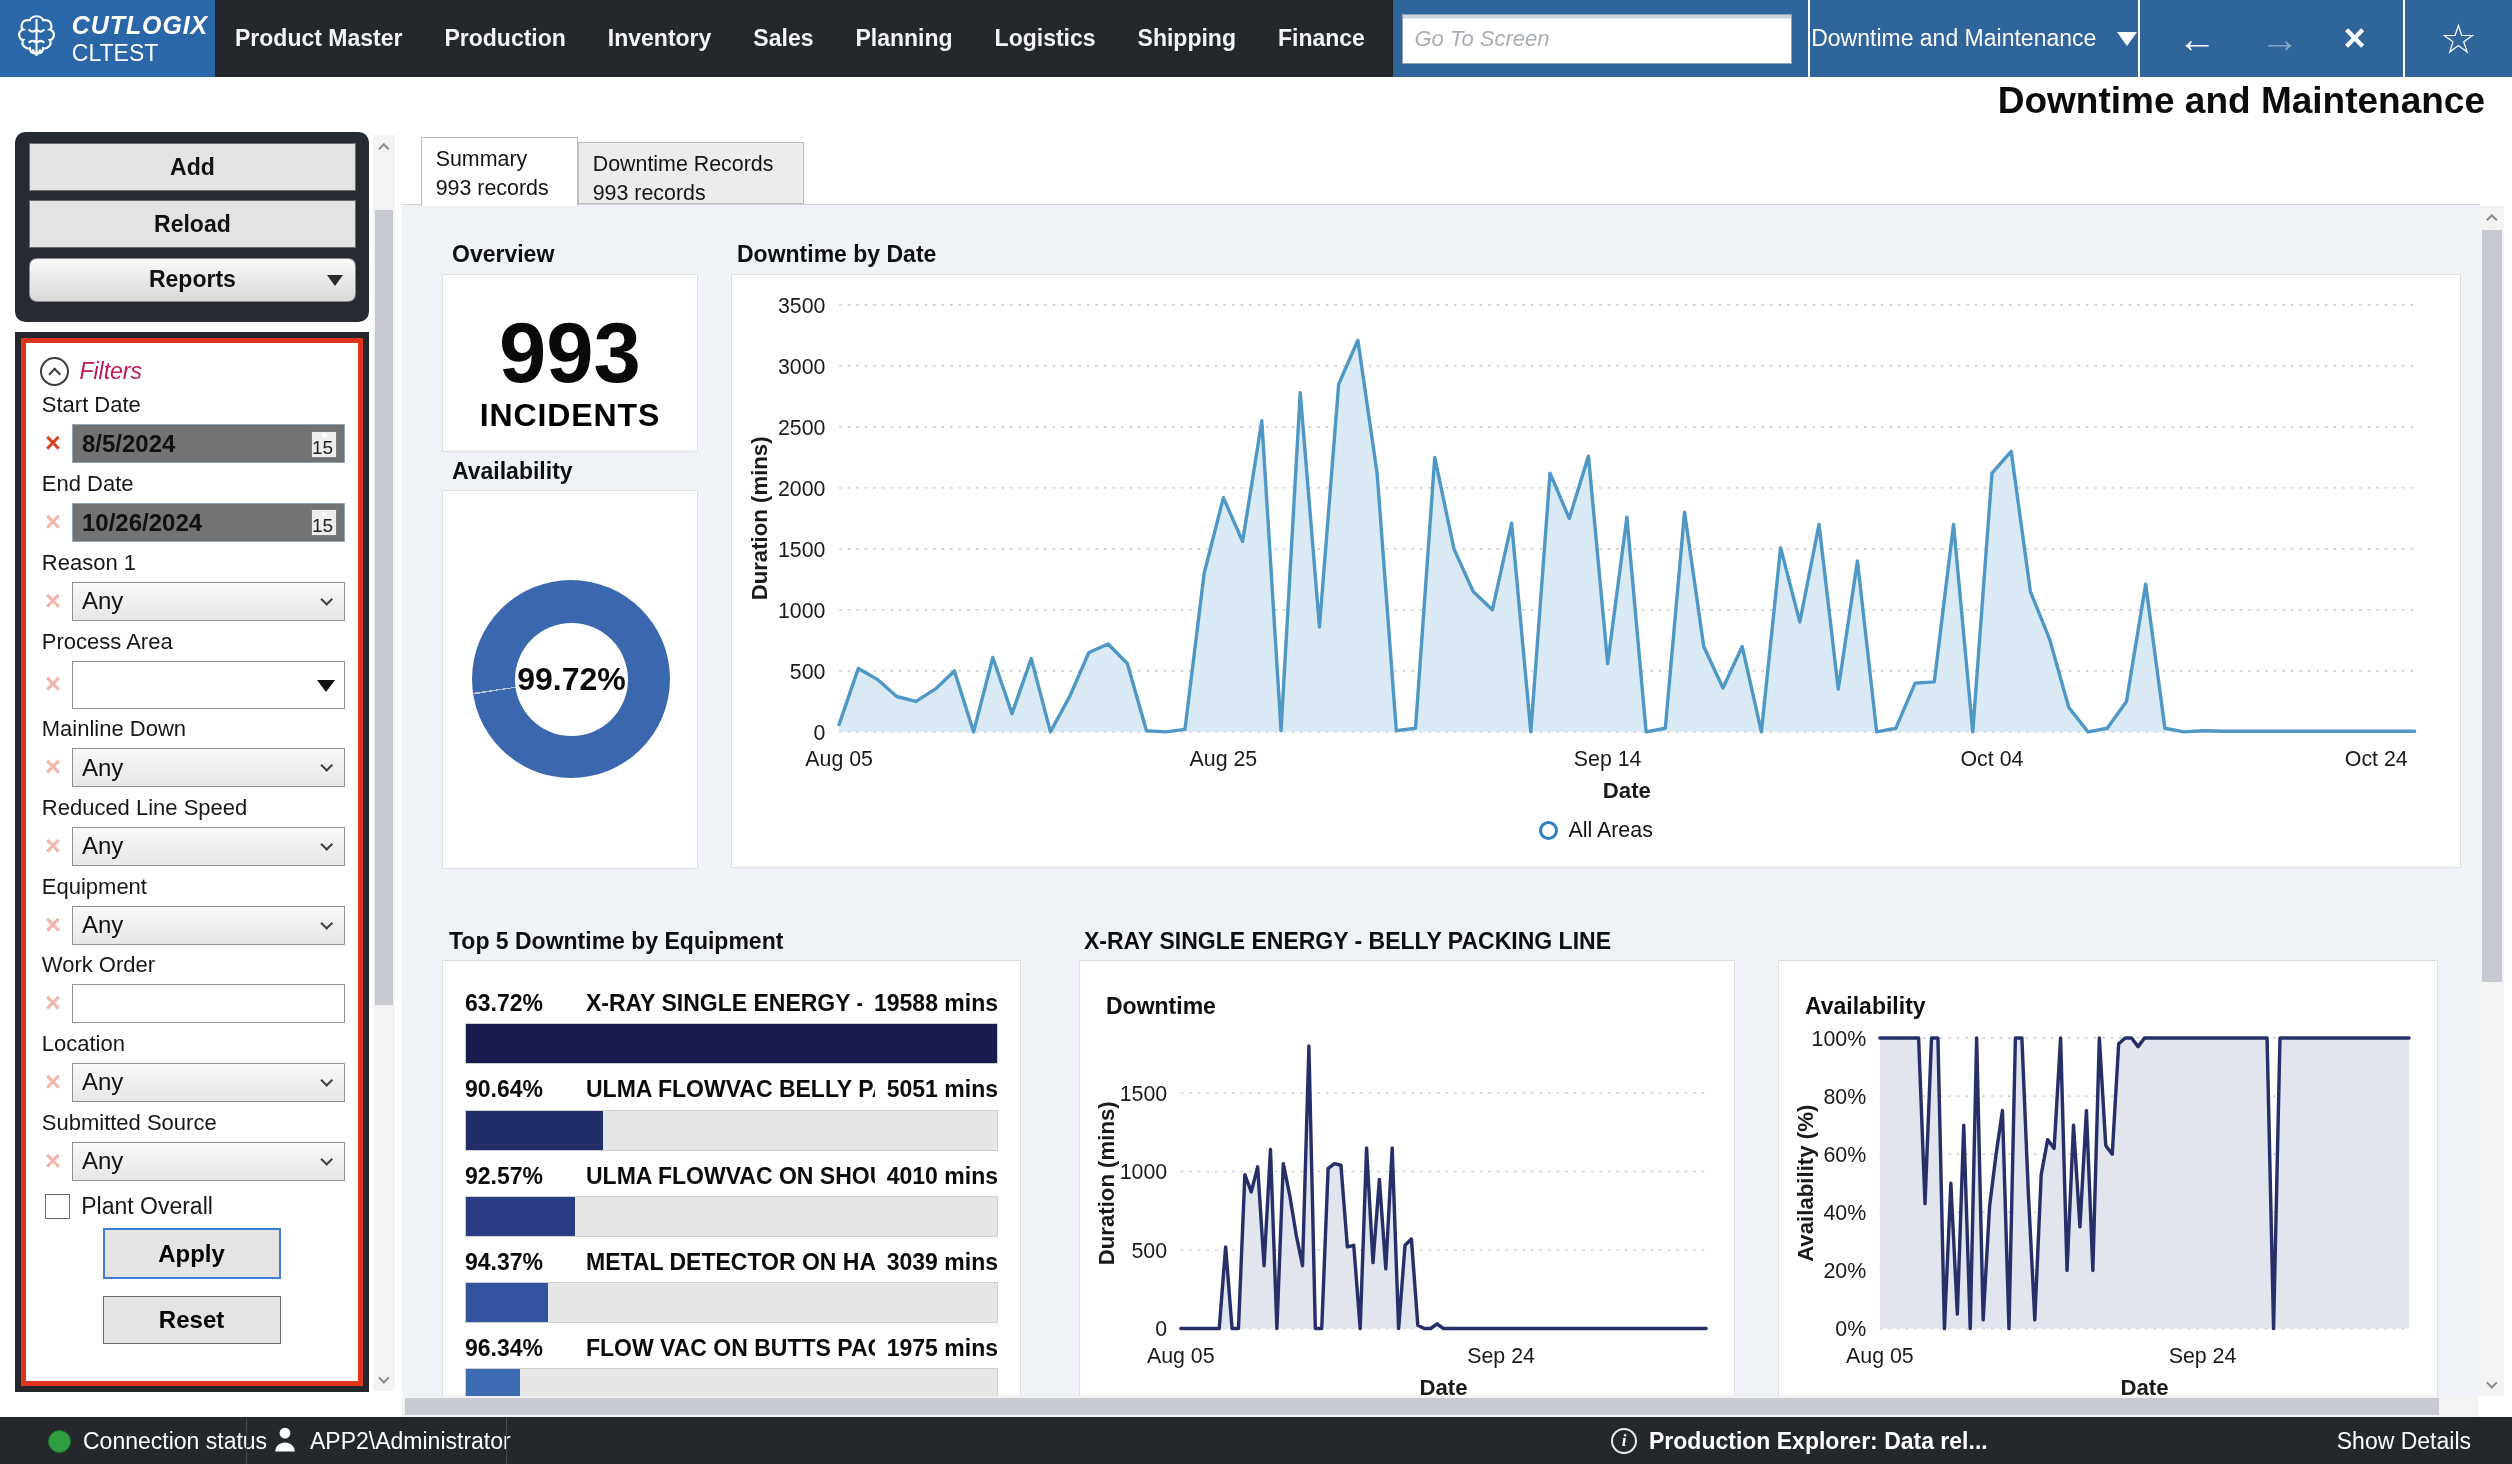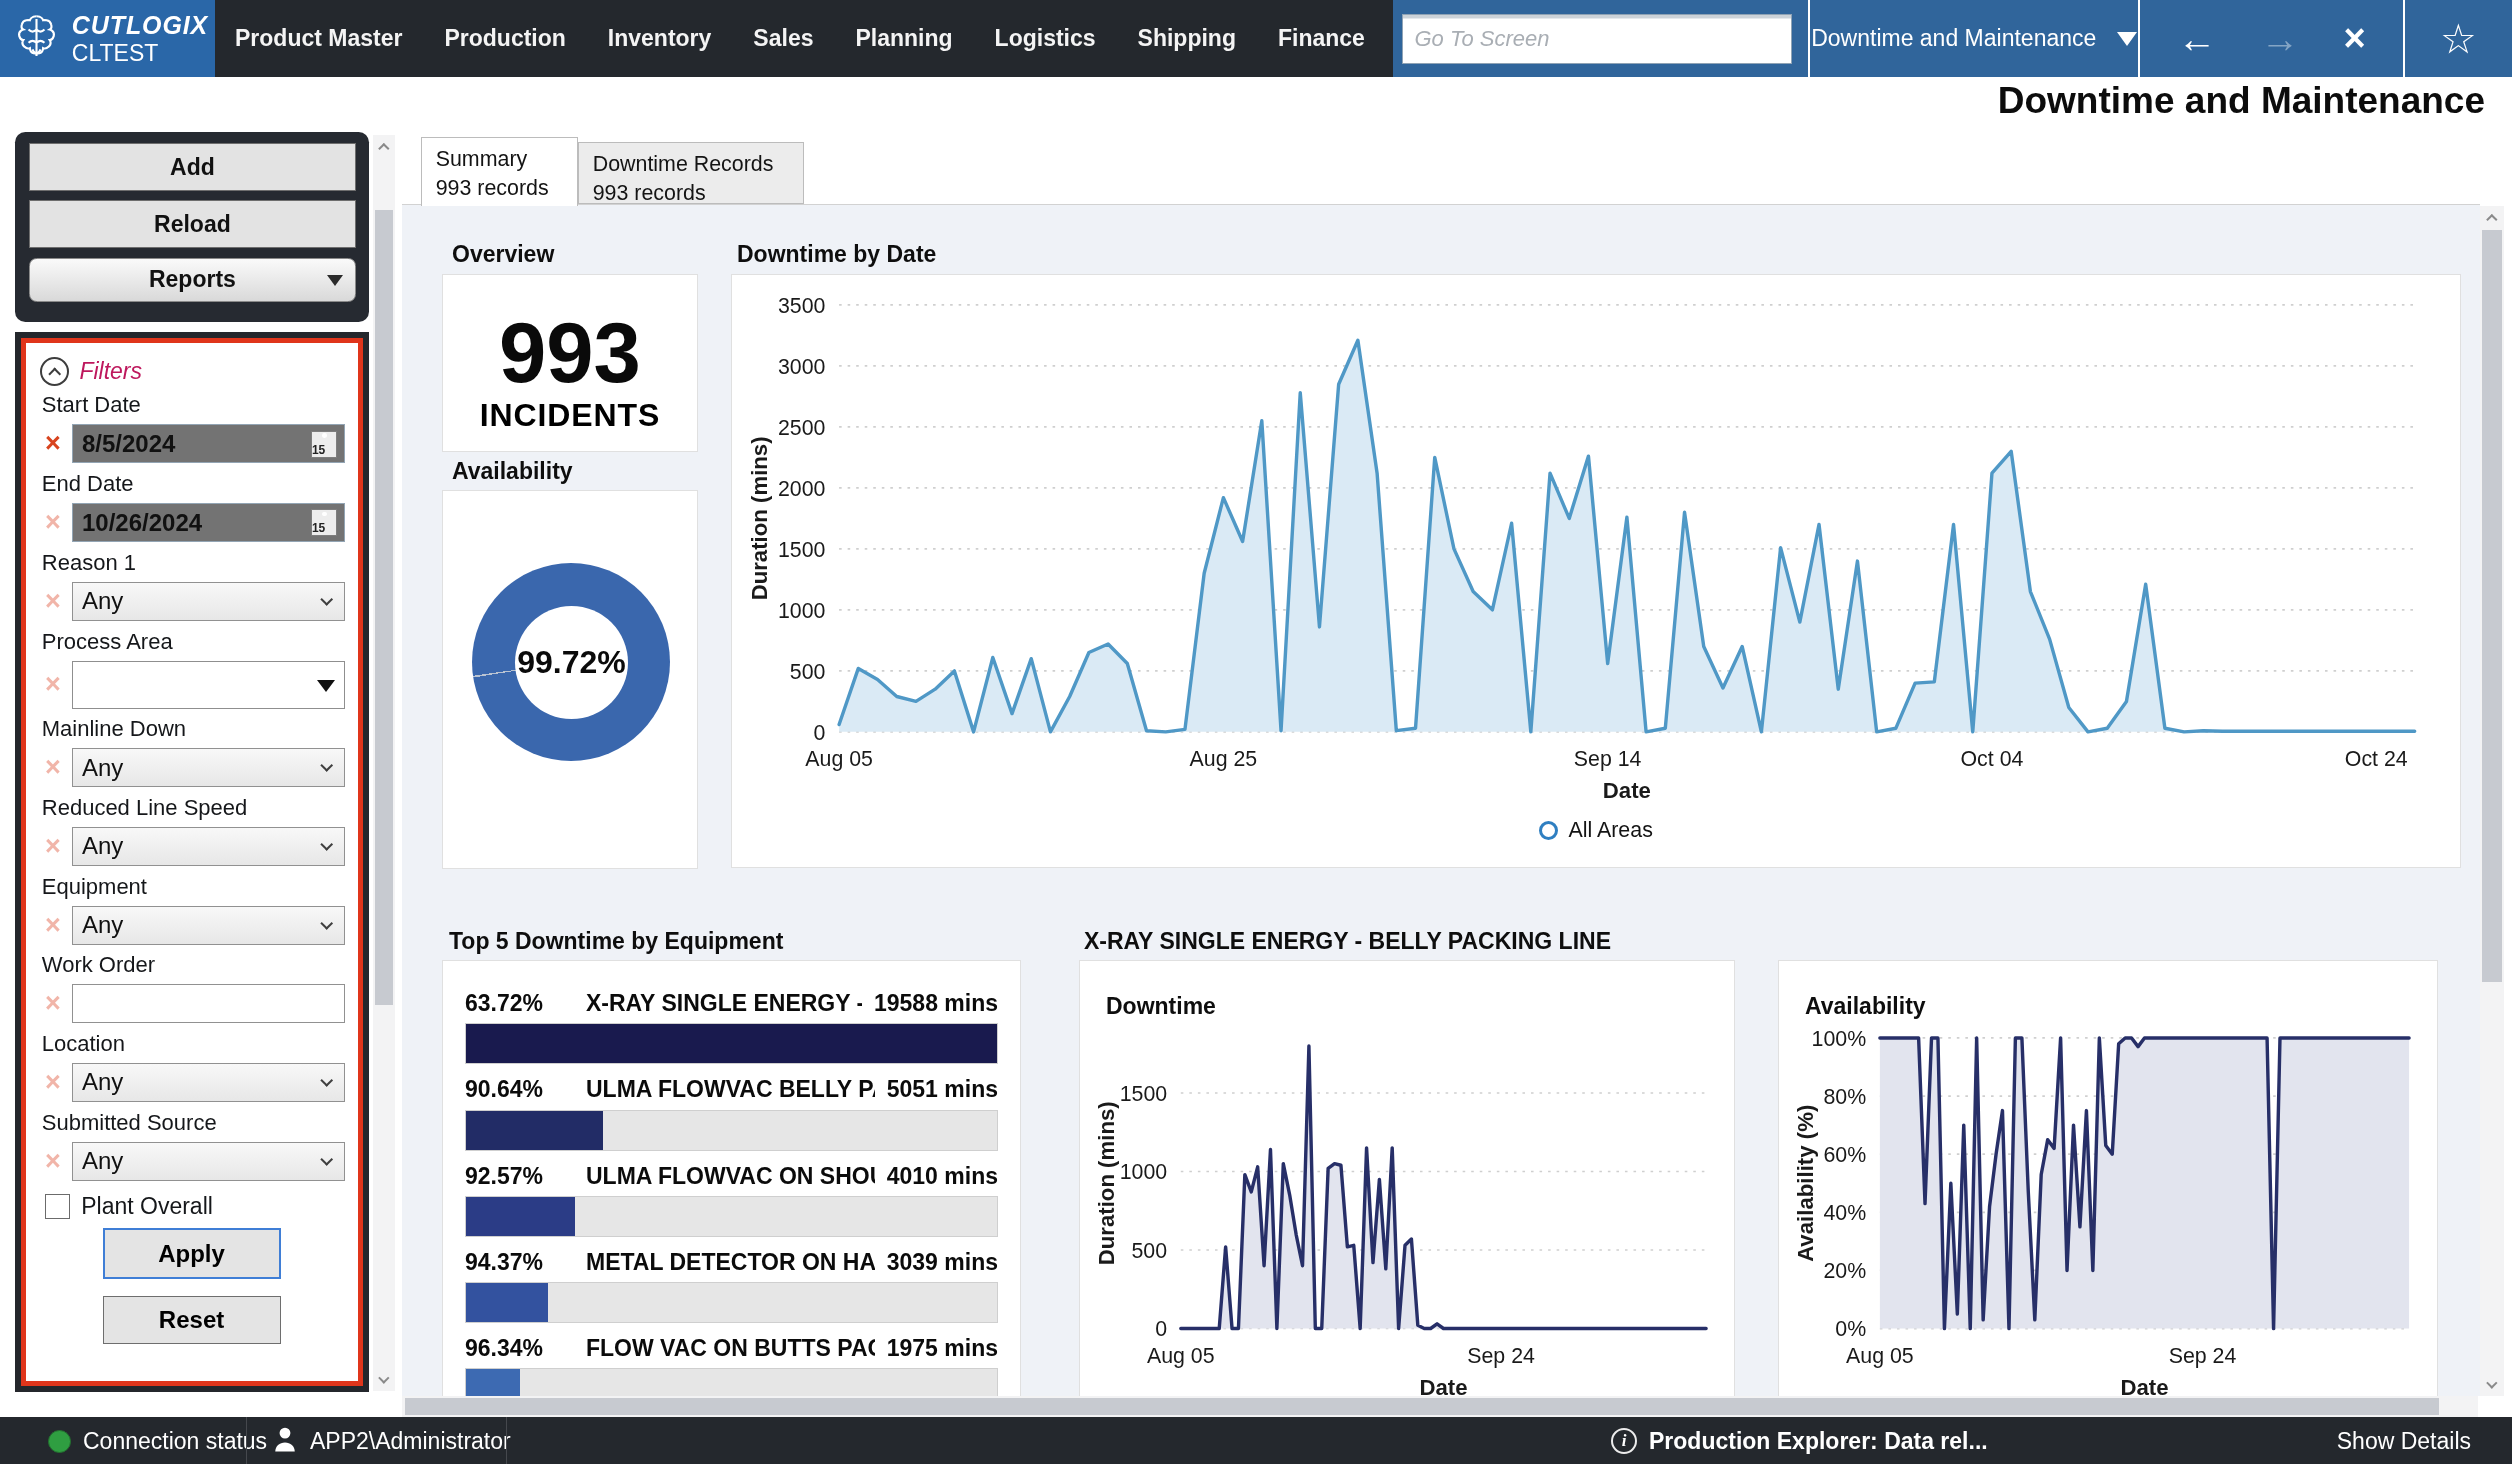--- a/index.html
+++ b/index.html
@@ -59,21 +59,21 @@
   .xicon { width:29px; font-size:27px; font-weight:bold; color:#d8441f; text-align:center;
     cursor:pointer; line-height:1; }
   .xicon.faded { color:#f1b5a9; }
   .fctl { flex:1; height:39px; display:flex; align-items:center; position:relative; }
   .dateinput { background:#737373; border:1.7px solid #93a5b4; padding:0 8.5px; font-size:24px;
     font-weight:bold; color:#111; cursor:text; }
   .calicon { position:absolute; right:6.8px; top:5.1px; width:26px; height:27px; background:#ededed;
     border:0.9px solid #7e7e7e; cursor:pointer; }
   .calicon .caltop { height:7.7px; background:#4f88c7; position:relative; }
   .calicon .caldot { position:absolute; left:10.3px; top:1.7px; width:4.3px; height:4.3px; background:#fff; border-radius:50%; }
-  .calicon .calday { font-size:12px; font-weight:bold; color:#222; text-align:right; line-height:18px; }
+  .calicon .calday { font-size:19px; font-weight:normal; color:#222; text-align:right; line-height:18px; }
   .select { background:linear-gradient(#f8f8f8,#e7e7e7); border:1.7px solid #919191; padding:0 8.5px;
     font-size:24px; color:#111; cursor:pointer; }
   .chev-dn { width:9.4px; height:9.4px; border-right:2.6px solid #3f3f3f; border-bottom:2.6px solid #3f3f3f;
     transform:rotate(45deg); position:absolute; right:12px; top:12px; }
   .combo { background:#fff; border:1.7px solid #8f8f8f; height:48px!important; cursor:pointer; }
   .tri-down-k { width:0; height:0; border-left:9.4px solid transparent; border-right:9.4px solid transparent;
     border-top:12px solid #101010; position:absolute; right:8.5px; top:18px; }
   .textinput { background:#fff; border:1.7px solid #919191; cursor:text; }
   .chk-row { display:flex; align-items:center; gap:11px; margin:12px 0 8.5px 6.8px; }
   .chkbox { width:25px; height:25px; background:#fff; border:1.7px solid #6b6b6b; cursor:pointer; }
@@ -103,21 +103,21 @@
 
   
   .content { position:absolute; left:402px; top:204px; width:2078px; height:1192px;
     background:#eff2f7; border-top:1.7px solid #d2d2d2; z-index:1; overflow:hidden; }
   .sec-hdr { position:absolute; font-size:23px; font-weight:bold; color:#0e0e0e; white-space:nowrap; }
   .card { position:absolute; background:#fff; border:0.9px solid #e0e0e0; }
 
   .big-num { text-align:center; font-size:85px; font-weight:bold; color:#0a0a0a; margin-top:33px; line-height:1.05; }
   .big-lbl { text-align:center; font-size:32px; font-weight:bold; color:#000000; letter-spacing:0.9px; }
 
-  .donut { position:absolute; left:29px; top:72px; width:198px; height:198px; border-radius:50%; }
+  .donut { position:absolute; left:29px; top:89px; width:198px; height:198px; border-radius:50%; }
   .donut-hole { position:absolute; left:43px; top:43px; width:113px; height:113px; border-radius:50%;
     background:#fff; display:flex; align-items:center; justify-content:center; }
   .donut-lbl { font-size:32px; font-weight:bold; color:#0a0a0a; }
 
   .chart-title-in { position:absolute; left:26px; top:32px; font-size:23px; font-weight:bold; color:#0e0e0e; }
   .chartbox { position:absolute; }
   .legend { position:absolute; left:0; right:0; top:543px; display:flex; align-items:center;
     justify-content:center; gap:10.3px; }
   .legend-circle { width:19px; height:19px; border:3.4px solid #2f7fc1; border-radius:50%; background:#fff;
     cursor:pointer; }

